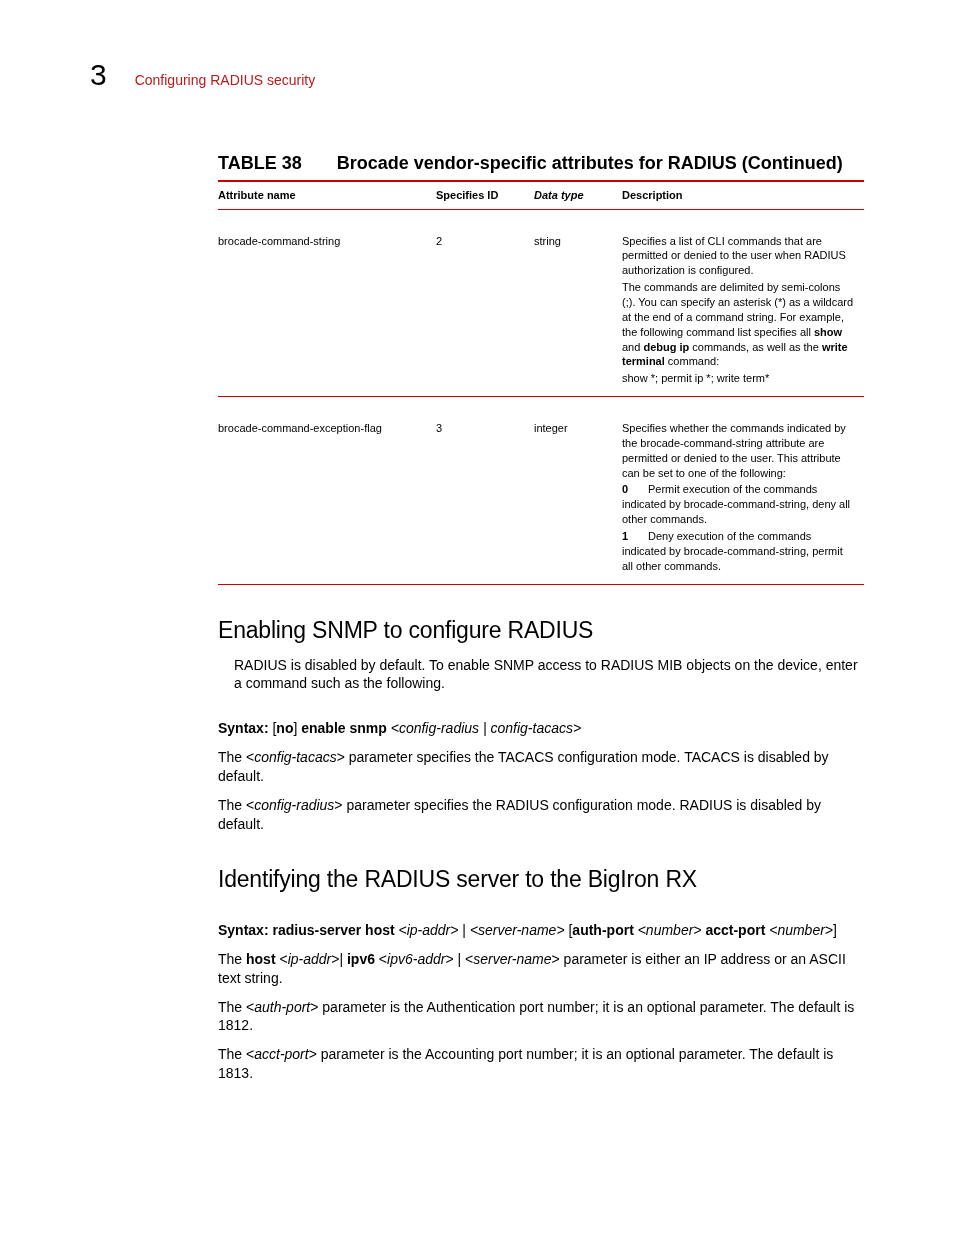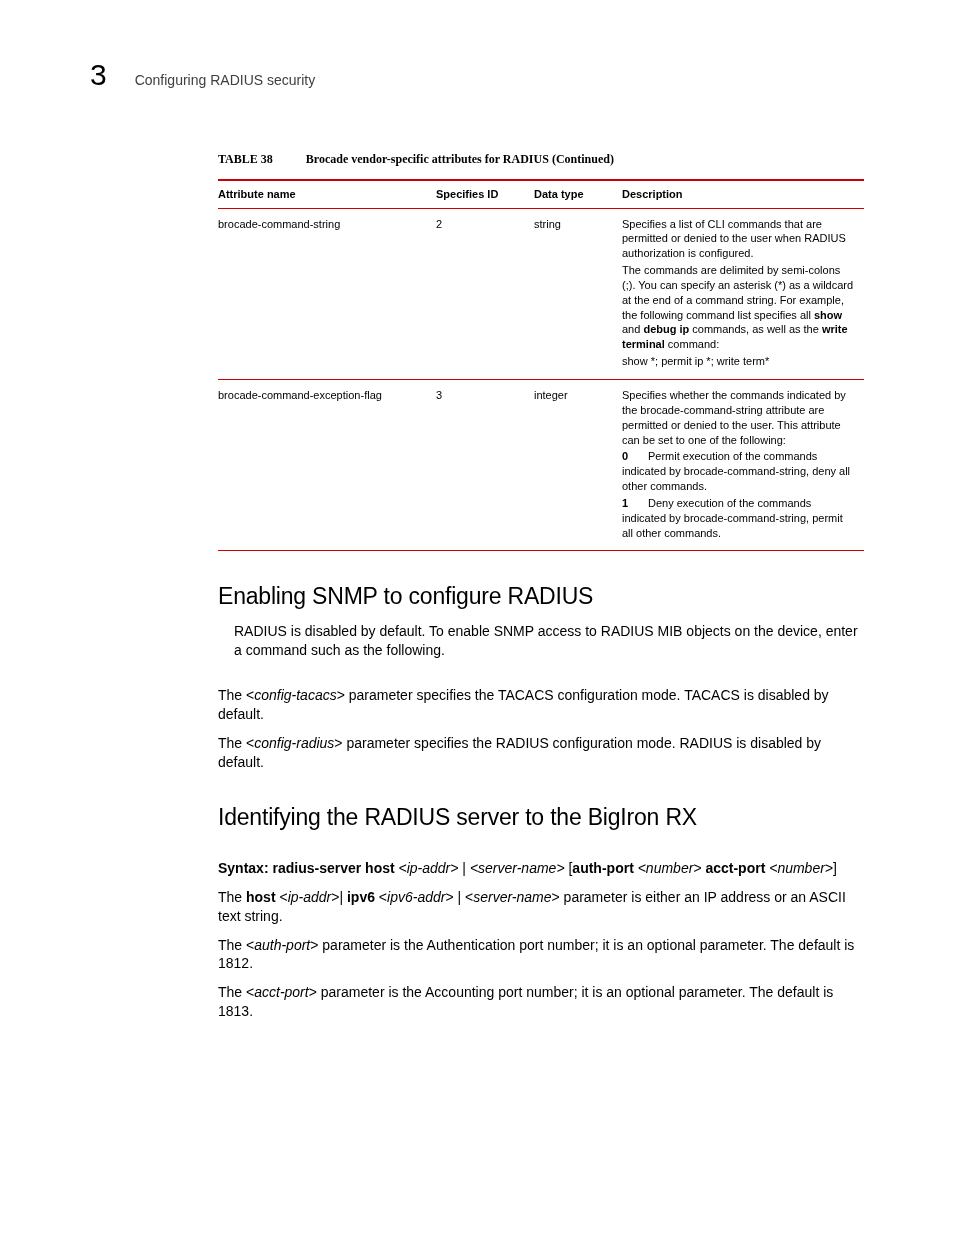--- a/index.html
+++ b/index.html
@@ -26,29 +26,28 @@
     gap: 28px;
     margin-bottom: 55px;
   }
   .chapter-number {
     font-size: 30px;
     font-weight: 400;
     font-family: Arial, Helvetica, sans-serif;
   }
   .running-title {
     font-size: 14px;
-    color: #404040;
+    color: #b91c1c;
   }
   .content {
     margin-left: 128px;
   }
   .table-caption {
-    font-size: 12px;
-    margin-bottom: 12px;
-    font-family: Liberation Serif, serif;
+    font-size: 18px;
+    margin-bottom: 5px;
   }
   .table-caption .tlabel {
     font-weight: 700;
     margin-right: 30px;
   }
   .table-caption .tcap {
     font-weight: 700;
   }
   table.attrib {
     width: 100%;
@@ -57,27 +56,27 @@
   }
   table.attrib th {
     text-align: left;
     font-weight: 700;
     padding: 6px 8px 6px 0;
     border-top: 2px solid #cc0000;
     border-bottom: 1px solid #cc0000;
     vertical-align: top;
   }
   table.attrib td {
-    padding: 8px 8px 8px 0;
+    padding: 24px 8px 8px 0;
     vertical-align: top;
     border-bottom: 1px solid #cc0000;
   }
   .col-name { width: 210px; }
   .col-id   { width: 90px; }
-  .col-type { width: 80px; }
+  .col-type { width: 80px; font-style: italic; }
   .desc p { margin: 0 0 2px 0; }
   .desc .opt {
     display: flex;
     gap: 14px;
     margin-top: 2px;
   }
   .desc .opt .num { font-weight: 700; width: 12px; flex: 0 0 12px;}
   .desc .opt .txt { flex: 1; }
   .bold { font-weight: 700; }
   h2.section {
@@ -160,20 +159,23 @@
             <p>indicated by brocade-command-string, permit all other commands.</p>
           </td>
         </tr>
       </tbody>
     </table>
 
     <h2 class="section">Enabling SNMP to configure RADIUS</h2>
     <p class="body">RADIUS is disabled by default. To enable SNMP access to RADIUS MIB objects on the device, enter a command such as the following.</p>
 
     <div class="syntax-block">
+      <p class="syntax-line">
+        <span class="bold">Syntax:</span><span> [</span><span class="bold">no</span><span>] </span><span class="bold">enable snmp</span><em> &lt;config-radius | config-tacacs&gt;</em>
+      </p>
       <p class="tight">
         <span>The &lt;</span><em>config-tacacs</em><span>&gt; parameter specifies the TACACS configuration mode. TACACS is disabled by default.</span>
       </p>
       <p class="tight">
         <span>The &lt;</span><em>config-radius</em><span>&gt; parameter specifies the RADIUS configuration mode. RADIUS is disabled by default.</span>
       </p>
     </div>
 
     <h2 class="section">Identifying the RADIUS server to the BigIron RX</h2>
 

